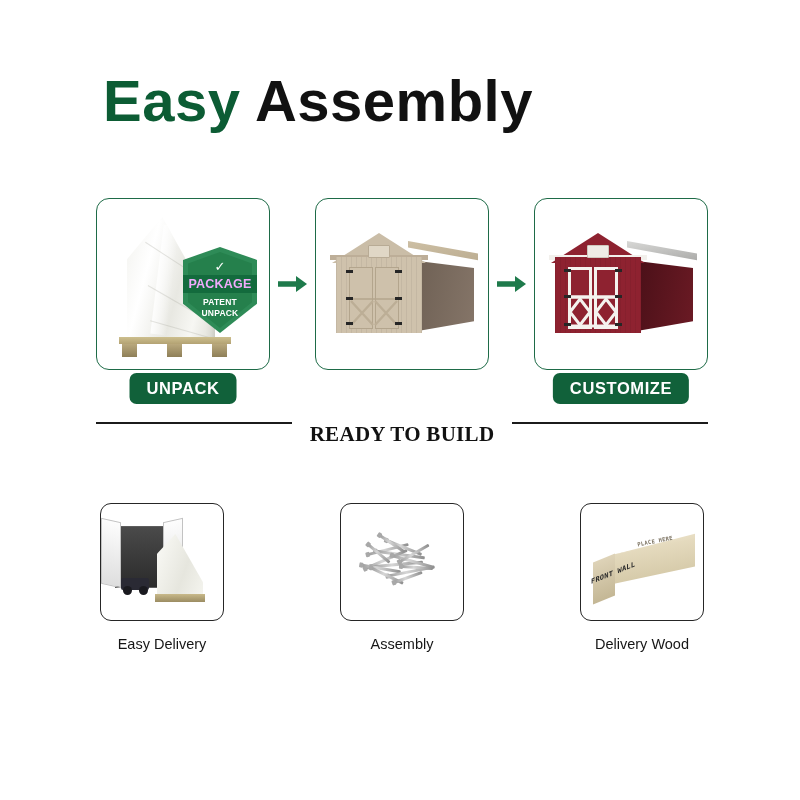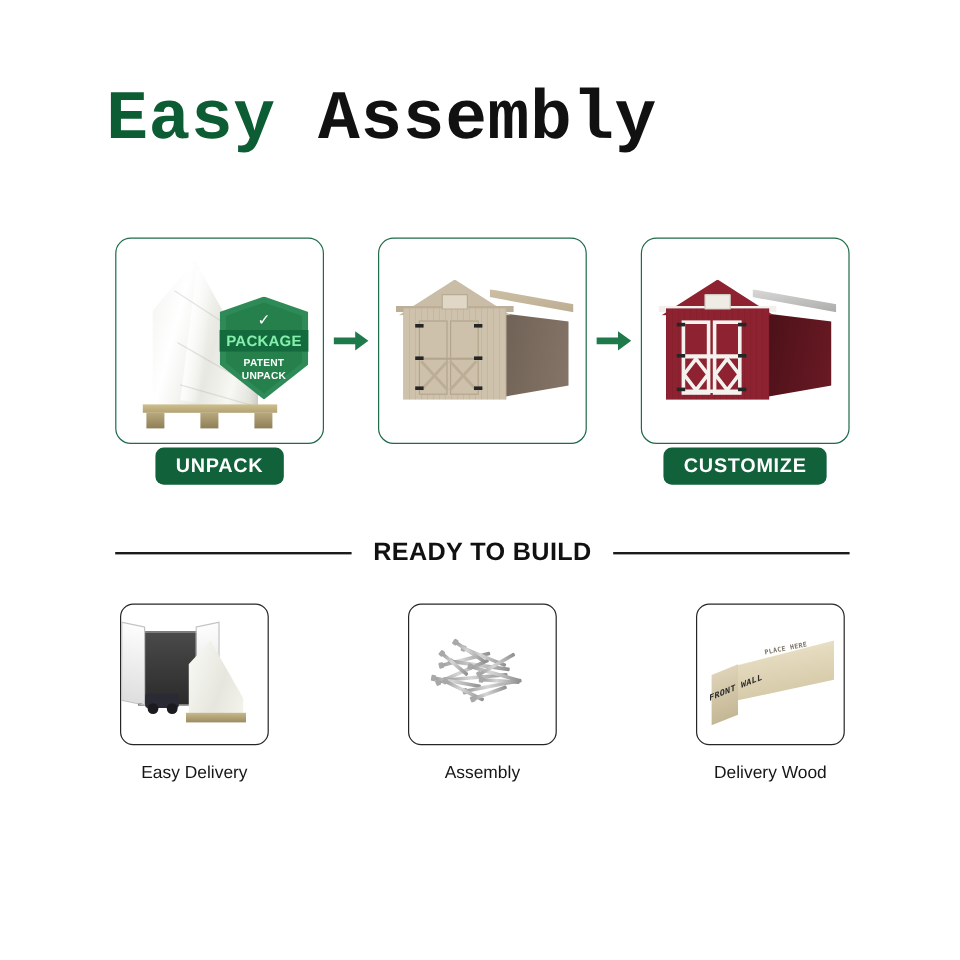--- a/index.html
+++ b/index.html
@@ -16,21 +16,21 @@
     position: relative;
   }
 
   
   .title {
     position: absolute;
     top: 72px;
     left: 0;
     width: 636px;
     text-align: center;
-    font-family: Liberation Mono, monospace;
+    font-family: Liberation Sans, sans-serif;
     font-size: 58px;
     font-weight: 700;
     letter-spacing: 0.5px;
     line-height: 1;
     white-space: nowrap;
   }
   .title .word-green { color: #0C5C34; }
   .title .word-dark  { color: #111111; }
 
   
@@ -167,21 +167,21 @@
   .badge-band {
     position: absolute;
     left: 0; right: 0; top: 28px;
     height: 18px;
     background: #136B3D;
     display: flex;
     align-items: center;
     justify-content: center;
   }
   .badge-band span {
-    color: #86efac;
+    color: #f0abfc;
     font-size: 12.5px;
     font-weight: 700;
     letter-spacing: 0.2px;
     line-height: 1;
   }
   .badge-sub {
     position: absolute;
     left: 0; right: 0; top: 50px;
     text-align: center;
     color: #ffffff;
@@ -252,28 +252,28 @@
   .dp-r { left: 26px; }
   .hinge {
     position: absolute;
     width: 7px; height: 2.5px;
     background: #262626;
   }
 
   
   .divider {
     position: absolute;
-    top: 447px;
+    top: 422px;
     left: 96px;
     width: 612px;
     height: 28px;
     display: flex;
-    align-items: center;
     justify-content: center;
     gap: 18px;
+    font-family: Liberation Serif, serif;
   }
   .divider .rule {
     flex: 1 1 auto;
     height: 2px;
     background: #1b1b1b;
   }
   .divider .rtb-text {
     flex: 0 0 auto;
     font-size: 21px;
     font-weight: 700;

